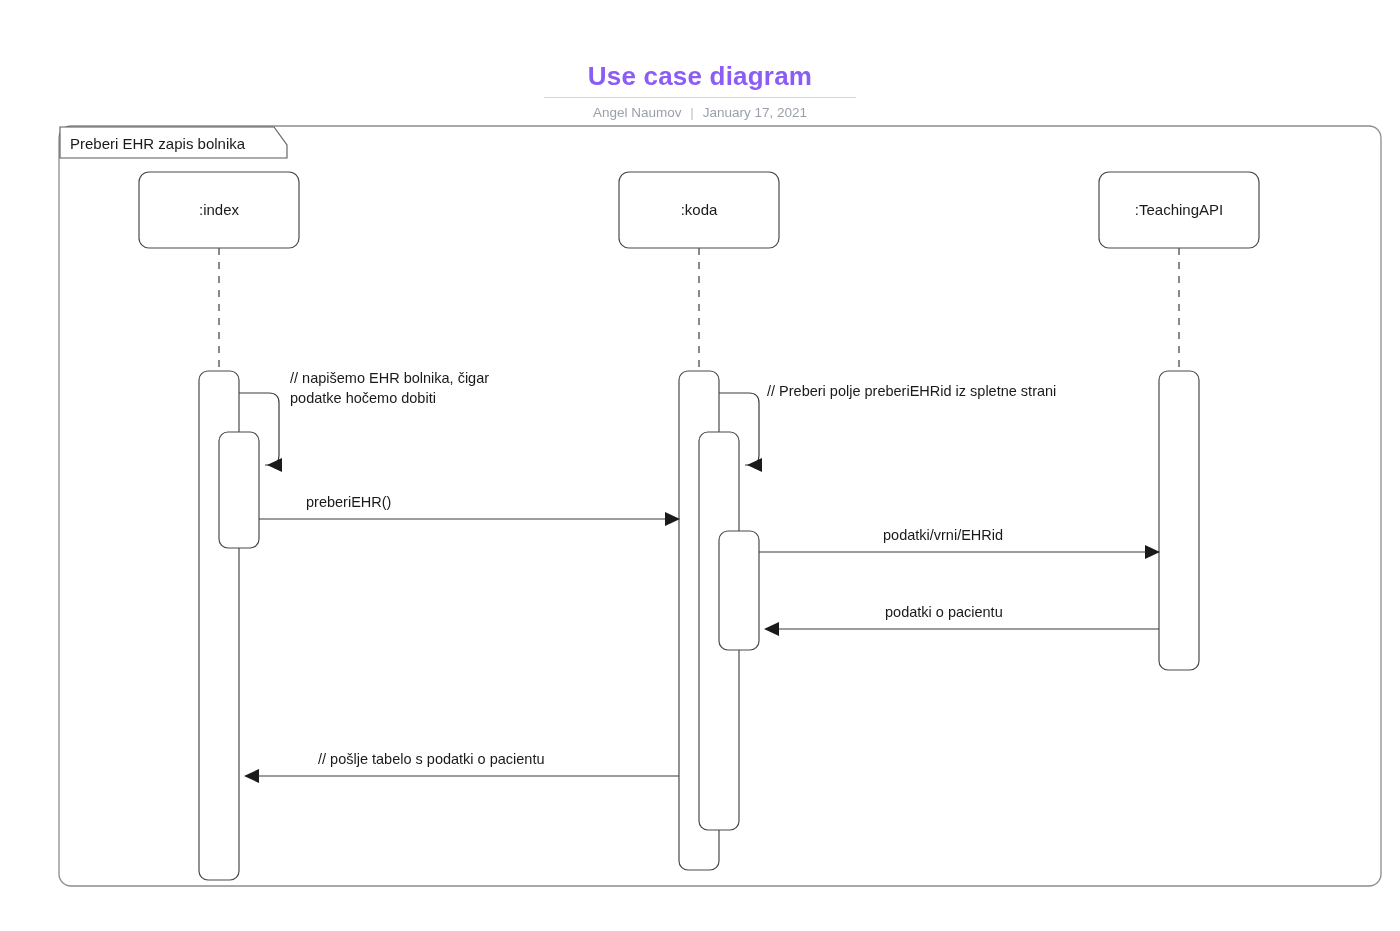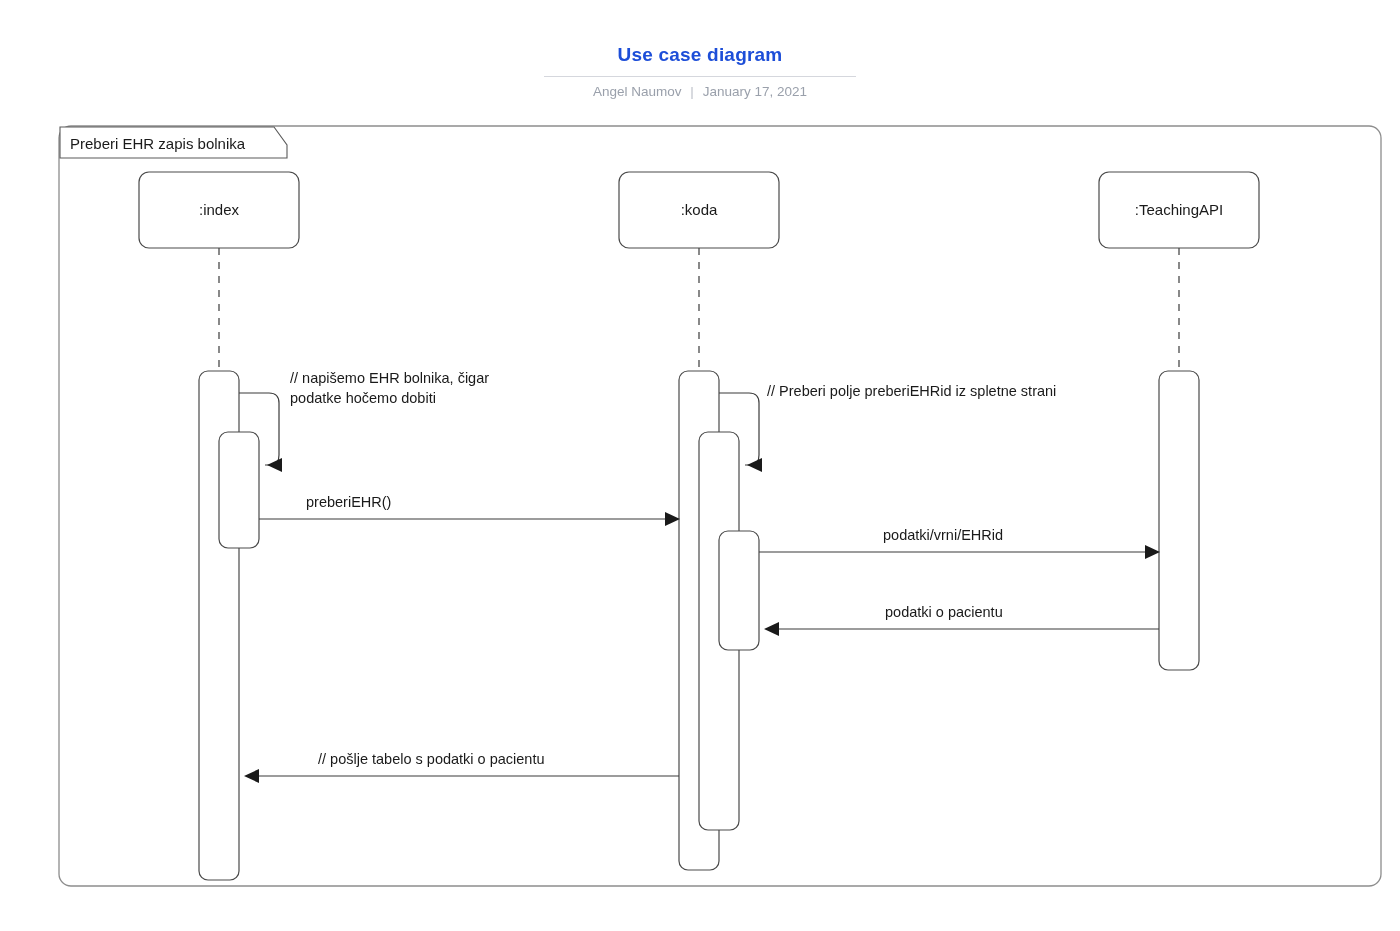--- a/index.html
+++ b/index.html
@@ -23,25 +23,26 @@
 
   
   .doc-header {
     position: absolute;
     left: 0;
     top: 38px;
     width: 1400px;
     text-align: center;
   }
   .doc-title {
-    font-size: 19px;
+    font-size: 26px;
     font-weight: bold;
-    color: #1d4ed8;
+    color: #8b5cf6;
     letter-spacing: 0.2px;
     line-height: 34px;
+    margin-top: 21px;
   }
   .title-rule {
     width: 312px;
     height: 1px;
     background: #d5d7dd;
     margin: 4px auto 0 auto;
   }
   .doc-byline {
     margin-top: 6px;
     font-size: 13.5px;

